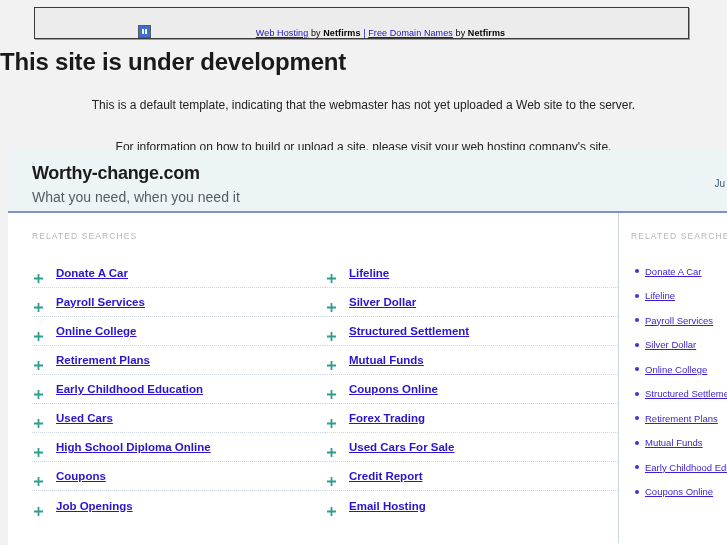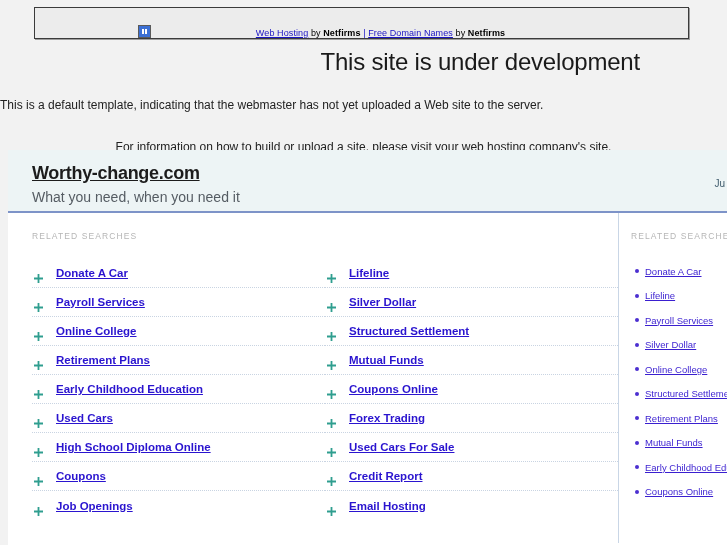--- a/index.html
+++ b/index.html
@@ -79,32 +79,32 @@
   }
   .banner-links b { font-weight: bold; color: #000; }
   .banner-sep { color: #1a13c4; }
 
   
   .dev-title {
     position: absolute;
     left: 0;
     top: 48px;
     width: 640px;
-    text-align: right;
+    text-align: left;
     font-size: 24px;
-    font-weight: normal;
+    font-weight: bold;
     color: #1a1a1a;
     letter-spacing: -0.2px;
   }
   .dev-line1 {
     position: absolute;
     left: 0;
     top: 98px;
     width: 727px;
-    text-align: left;
+    text-align: center;
     font-size: 12px;
     color: #222;
   }
   .dev-line2 {
     position: absolute;
     left: 0;
     top: 132px;
     width: 727px;
     text-align: center;
     font-size: 12px;
@@ -131,21 +131,20 @@
     border-bottom: 2px solid #7d93c8;
     box-sizing: border-box;
     padding: 14px 0 0 24px;
   }
   .domain-title {
     font-size: 18px;
     font-weight: bold;
     color: #1c1c1c;
     letter-spacing: -0.3px;
     line-height: 1.1;
-    text-decoration: underline;
   }
   .domain-tagline {
     margin-top: 5px;
     font-size: 14px;
     color: #555c63;
   }
   .header-right-text {
     position: absolute;
     right: 2px;
     top: 28px;

